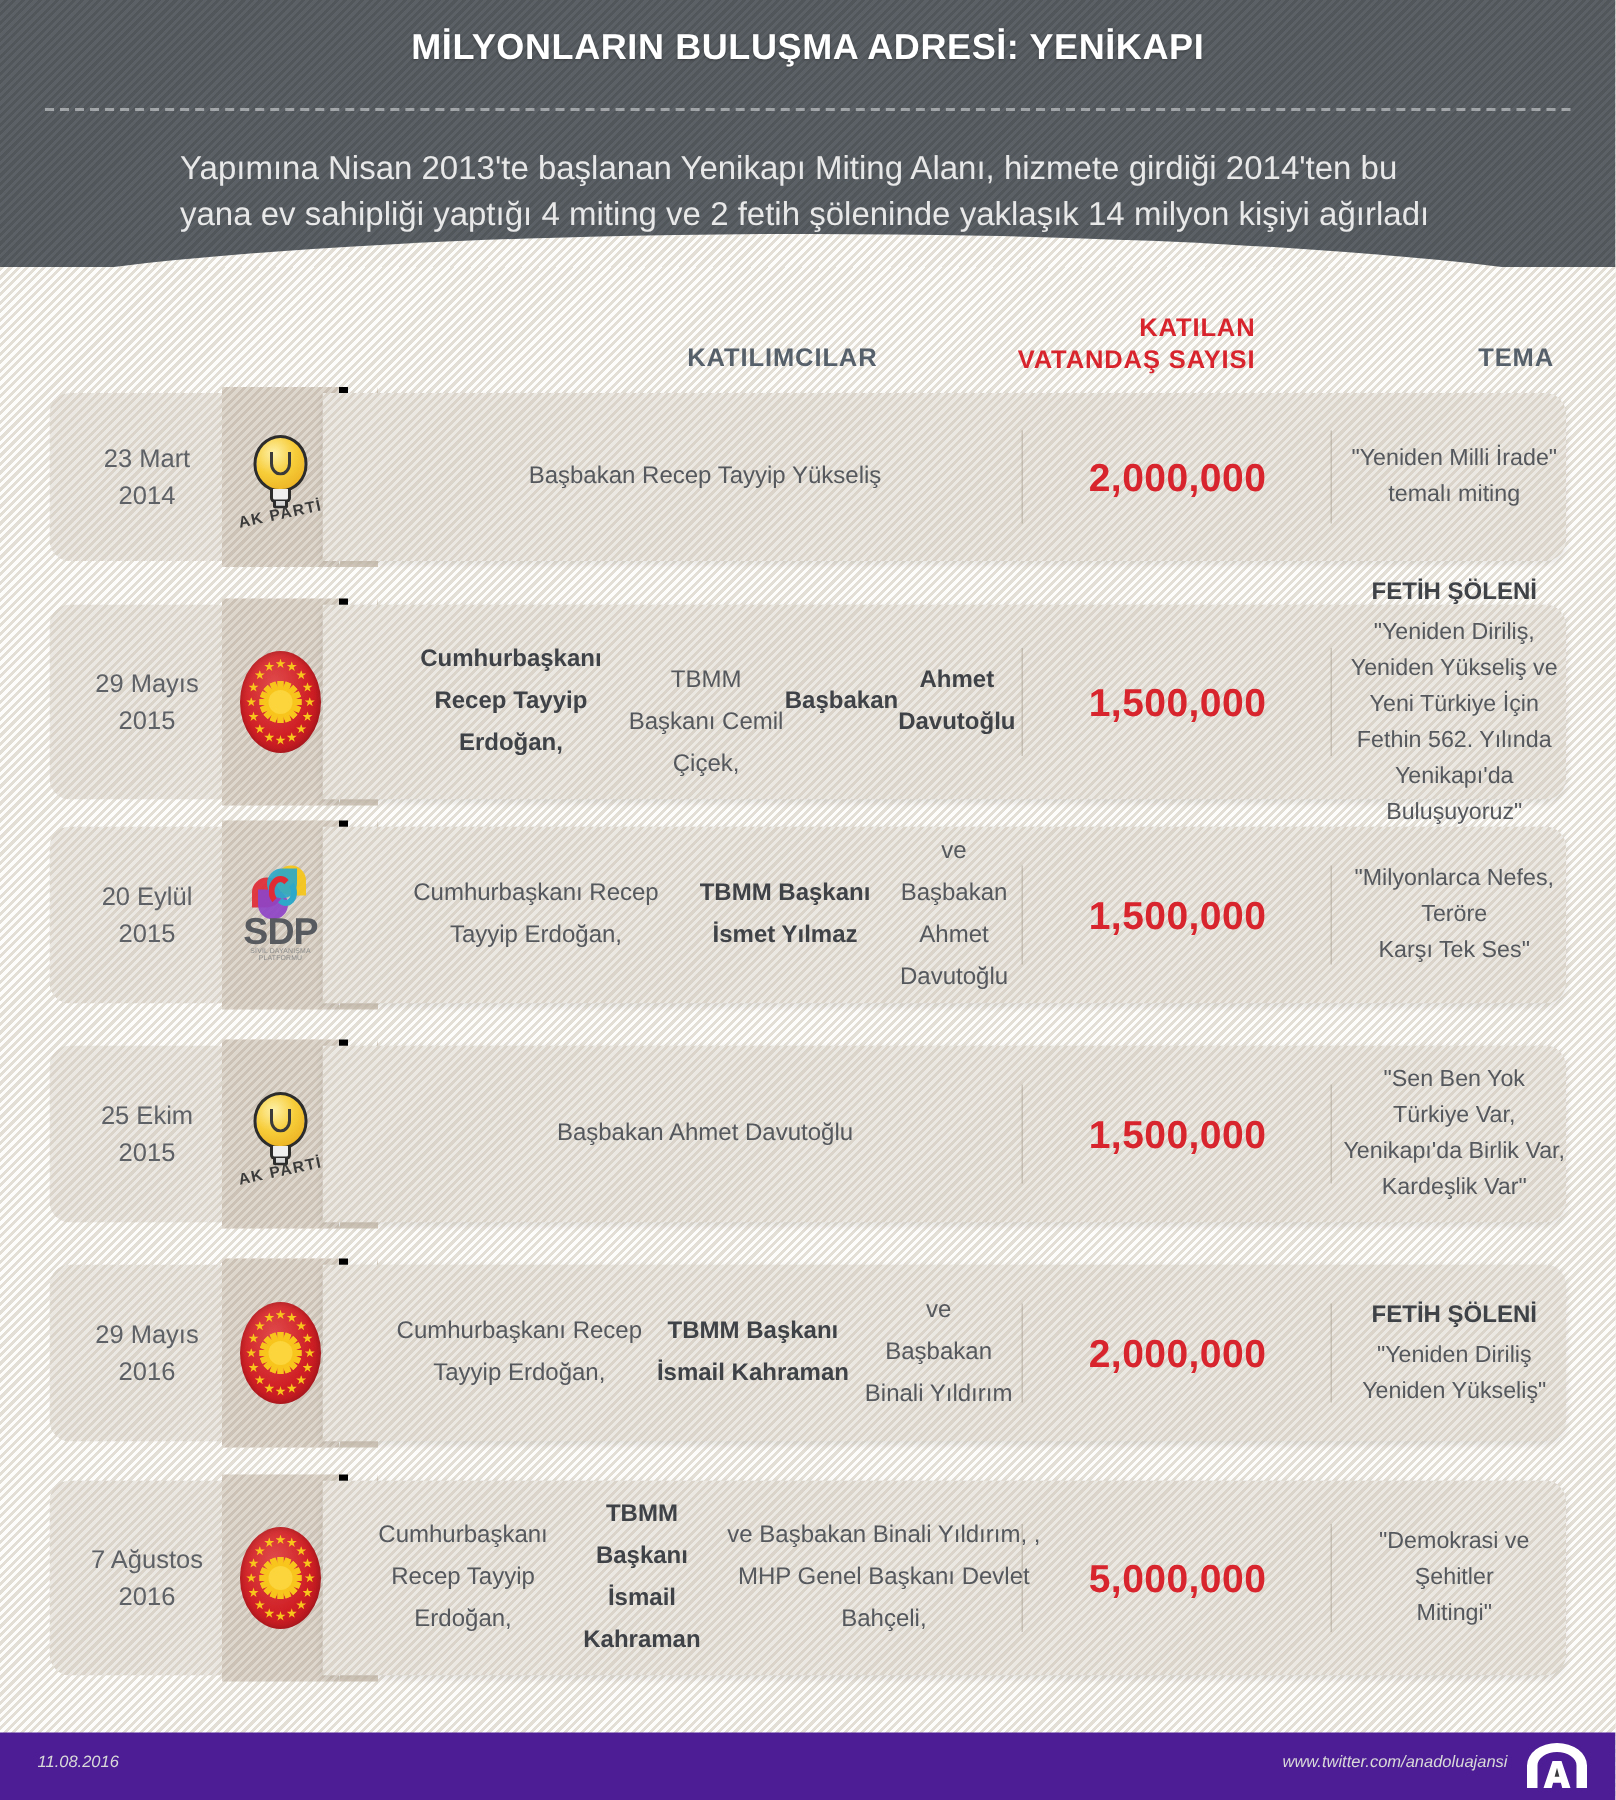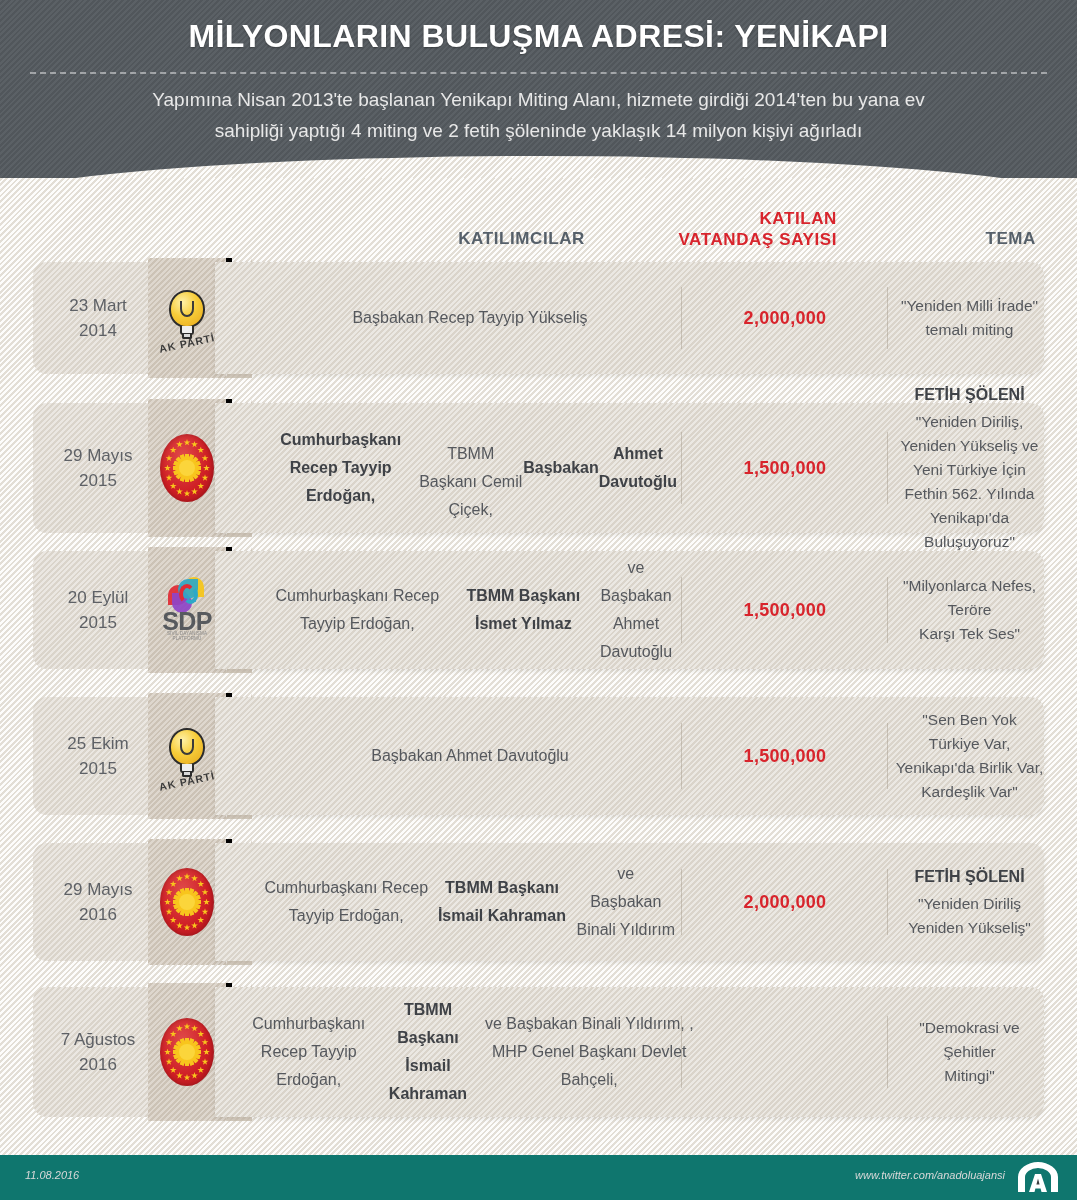--- a/index.html
+++ b/index.html
@@ -30,33 +30,33 @@
     background: #f2efe9;
     background-image: repeating-linear-gradient(135deg,
         rgba(255,255,255,0.85) 0px, rgba(255,255,255,0.85) 2px,
         rgba(214,208,198,0.55) 2px, rgba(214,208,198,0.55) 4px);
     border-radius: 50% / 100% 100% 0 0;
   }
   #title {
     position: absolute; left: 0; top: 18px; width: 1077px;
     text-align: center;
     color: #ffffff;
-    font-size: 32px; font-weight: bold;
+    font-size: 24px; font-weight: bold;
     letter-spacing: 0.4px;
     text-shadow: 0 1px 2px rgba(0,0,0,0.35);
     white-space: nowrap;
   }
   #title-rule {
     position: absolute; left: 30px; top: 72px; width: 1017px; height: 0;
     border-top: 2px dashed rgba(255,255,255,0.45);
   }
   #subtitle {
-    position: absolute; left: 120px; top: 84px; width: 837px;
-    text-align: center; color: #e8e8e8;
-    font-size: 19px; line-height: 31px;
+    position: absolute; left: 120px; top: 96px; width: 837px;
+    text-align: left; color: #e8e8e8;
+    font-size: 22px; line-height: 31px;
   }
 
   
   .colhead {
     position: absolute;
     text-align: right;
     font-size: 17px; font-weight: bold;
     letter-spacing: 0.6px;
     line-height: 21px;
   }
@@ -98,21 +98,21 @@
         rgba(199,191,178,0.30) 2px, rgba(199,191,178,0.30) 4px);
     border-radius: 0 14px 14px 0;
     box-shadow: 0 2px 4px rgba(120,110,98,0.16);
   }
   .cell-part { position: absolute; top: 0; height: 100%;
                display: flex; align-items: center; justify-content: center;
                text-align: center; }
   .part-part { left: 60px; width: 390px; color: #55585d;
                font-size: 16px; line-height: 28px; }
   .part-num  { left: 470px; width: 200px; color: #d8242c;
-               font-size: 18px; font-weight: bold; letter-spacing: 0.3px; }
+               font-size: 26px; font-weight: bold; letter-spacing: 0.3px; }
   .part-tema { left: 680px; width: 149px; color: #55585d;
                font-size: 15.5px; line-height: 24px; }
   .divider { position: absolute; top: 22%; height: 56%; width: 1px;
              background: rgba(160,150,136,0.45); }
   .part-part b, .part-tema b { font-weight: bold; color: #3f4247; }
   .tema-title { display: block; font-weight: bold; color: #3f4247;
                 font-size: 16px; margin-bottom: 3px; }
 
   
   .akp { position: relative; width: 62px; height: 72px; }
@@ -158,21 +158,21 @@
   .sdp .text { position: absolute; left: 0; top: 32px; width: 62px;
                text-align: center; font-size: 25px; font-weight: bold;
                color: #575a5e; letter-spacing: -0.6px; }
   .sdp .sub  { position: absolute; left: 0; top: 56px; width: 62px;
                text-align: center; font-size: 4.6px; color: #8b8b8b;
                letter-spacing: 0.1px; }
 
   
   #footer {
     position: absolute; left: 0; bottom: 0; width: 1077px; height: 45px;
-    background: #0f766e;
+    background: #4c1d95;
   }
   #footer-date { position: absolute; left: 25px; top: 14px;
                  color: #d9d9d9; font-size: 11px; font-style: italic; }
   #footer-url  { position: absolute; right: 72px; top: 14px;
                  color: #d9d9d9; font-size: 11px; font-style: italic; }
   #footer-logo { position: absolute; right: 16px; top: 7px; width: 46px; height: 31px; }
 </style>
 </head>
 <body>
 
@@ -444,20 +444,21 @@
           <div class="star" style="left:4.0px;top:30.5px"></div>
           <div class="star" style="left:5.5px;top:20.7px"></div>
           <div class="star" style="left:9.7px;top:12.5px"></div>
           <div class="star" style="left:16.0px;top:6.9px"></div>
         </div>
         <div style="position: absolute; left: 78px; top: 0px; width: 0px; height: 0px; border-style: solid; border-width: 0px 0px 138px 26px; border-color: transparent transparent rgba(198, 186, 170, 0.75);"></div>
       </div>
       <div class="main-cell" style="top: 987px; height: 130px;">
         <div class="cell-part part-part" style="left: 30px; width: 450px;">Cumhurbaşkanı Recep Tayyip Erdoğan, <b>TBMM Başkanı İsmail Kahraman</b> ve Başbakan Binali Yıldırım, , MHP Genel Başkanı Devlet Bahçeli, </div>
         <div class="divider" style="left: 466px;"></div>
+        <div class="cell-part part-num">5,000,000</div>
         <div class="divider" style="left: 672px;"></div>
         <div class="cell-part part-tema">
           <div>"Demokrasi ve Şehitler<br>Mitingi"</div>
         </div>
       </div>
     </div>
   </div>
 
 <div id="footer">
   <div id="footer-date">11.08.2016</div>

